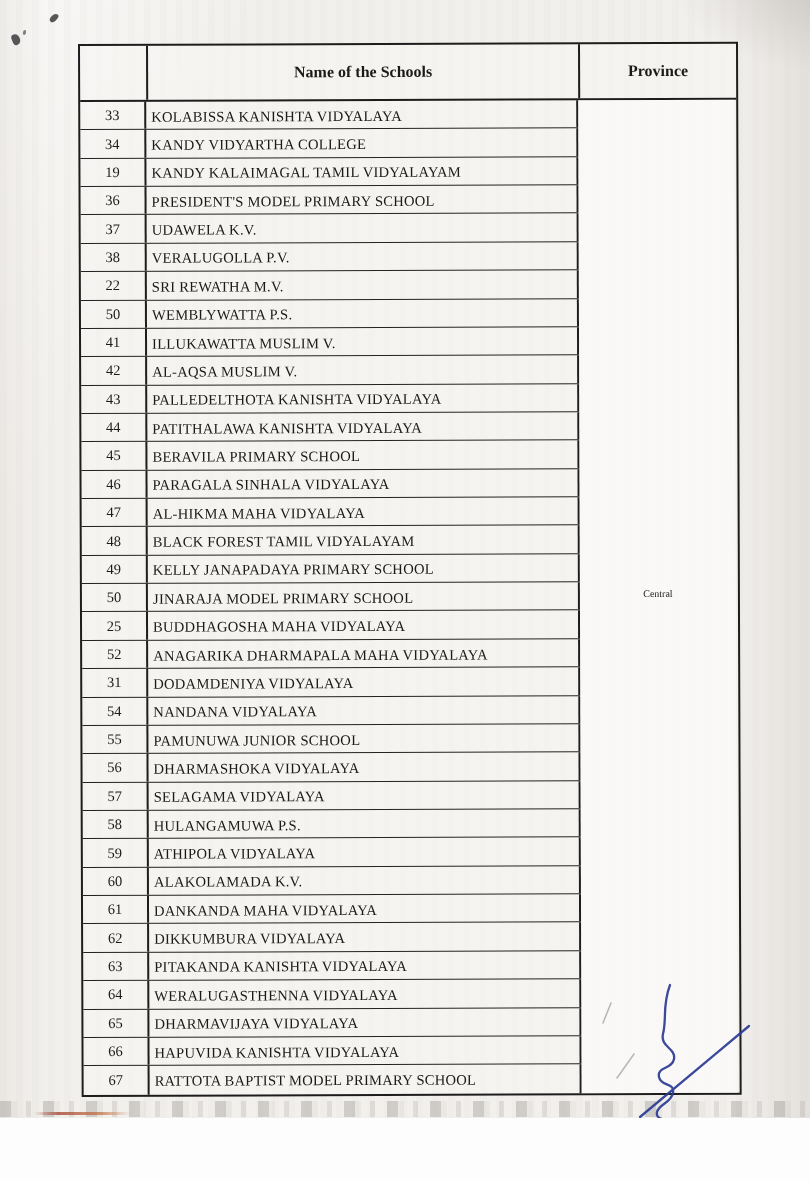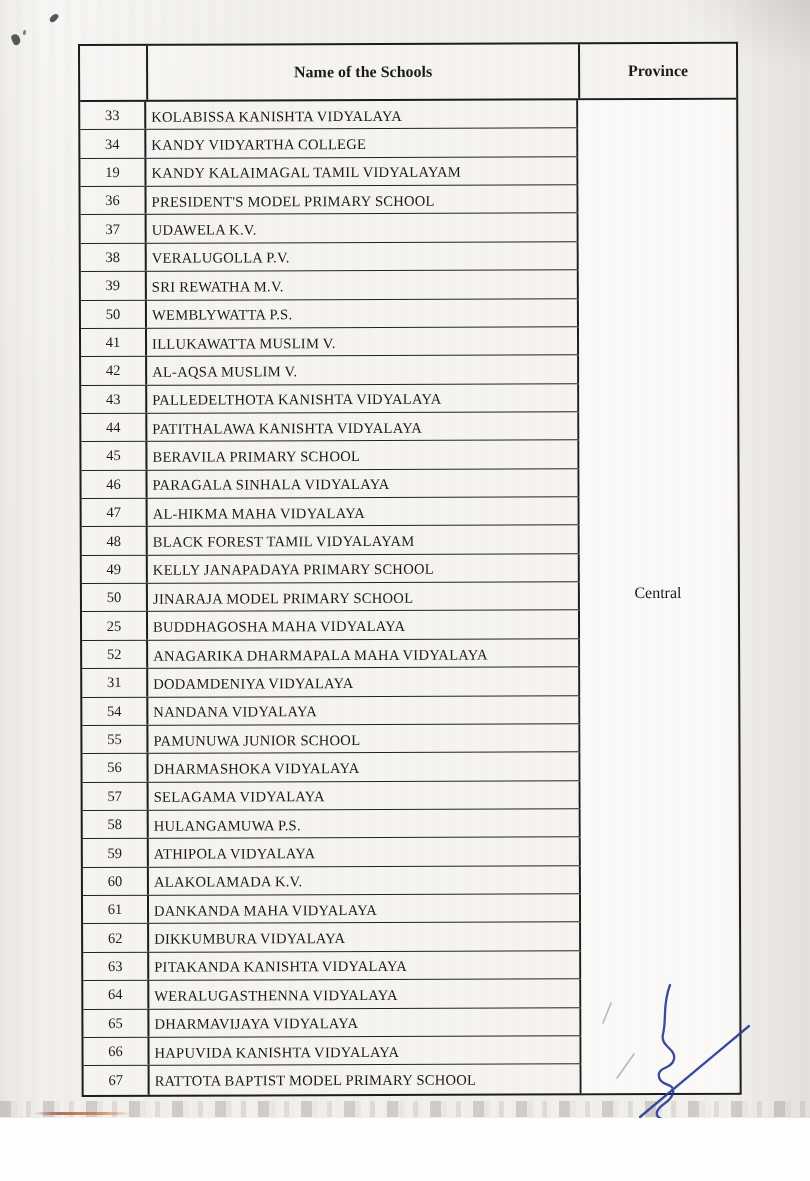--- a/index.html
+++ b/index.html
@@ -53,21 +53,21 @@
   .tbody{display:flex;}
   .rows-col{width:498px;}
   .row{display:flex;height:28.37px;border-bottom:1.6px solid #232323;box-sizing:border-box;}
   .row:last-child{border-bottom:none;}
   .cell-no{width:66px;border-right:2px solid #1d1d1d;display:flex;align-items:center;justify-content:center;
            font-size:14.5px;padding-bottom:0;box-sizing:border-box;}
   .cell-name{flex:1;border-right:2px solid #1d1d1d;display:flex;align-items:center;
              font-size:14.6px;letter-spacing:0.25px;padding:3px 2px 0 5px;box-sizing:border-box;
              white-space:nowrap;overflow:hidden;}
   .prov-col{width:156px;display:flex;align-items:center;justify-content:center;background:rgba(253,252,251,0.6);}
-  .prov-value{font-size:16px;padding-bottom:6px;}
+  .prov-value{font-size:10px;padding-bottom:6px;}
 
   
   svg.ink{position:absolute;left:0;top:0;pointer-events:none;}
 
   
   .cs-strip{position:absolute;left:0;top:1118px;width:810px;height:63px;background:#fdfdfd;}
 </style>
 </head>
 <body>
 
@@ -110,21 +110,21 @@
     <div class="cell-no">37</div>
     <div class="cell-name">UDAWELA K.V.</div>
   </div>
 
   <div class="row">
     <div class="cell-no">38</div>
     <div class="cell-name">VERALUGOLLA P.V.</div>
   </div>
 
   <div class="row">
-    <div class="cell-no">39</div>
+    <div class="cell-no">22</div>
     <div class="cell-name">SRI REWATHA M.V.</div>
   </div>
 
   <div class="row">
     <div class="cell-no">50</div>
     <div class="cell-name">WEMBLYWATTA P.S.</div>
   </div>
 
   <div class="row">
     <div class="cell-no">41</div>

